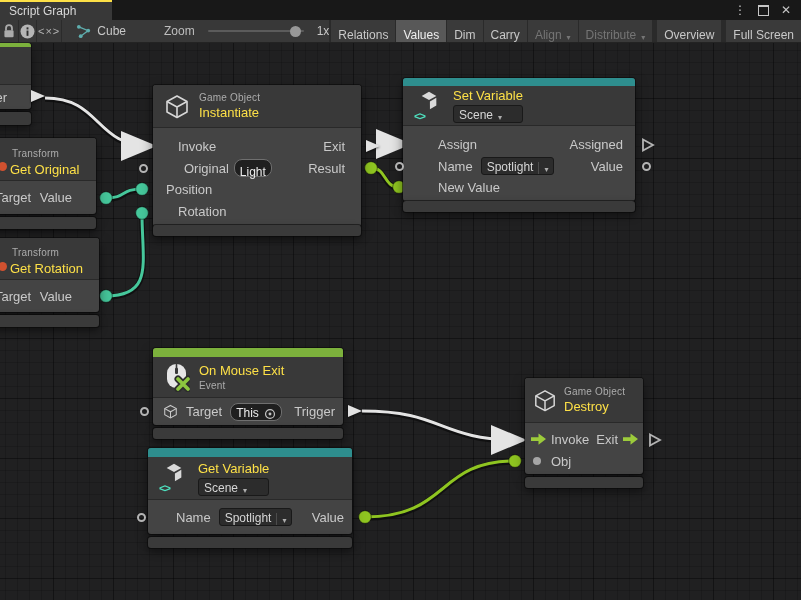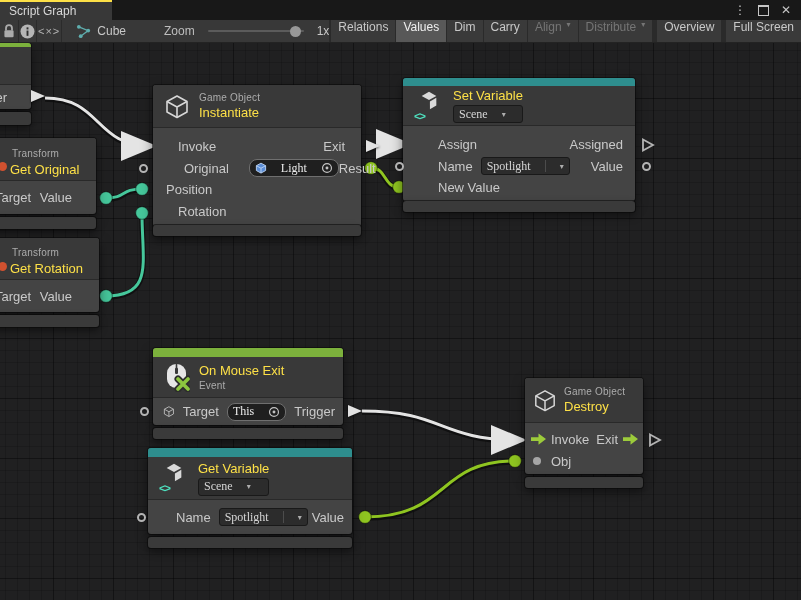--- a/index.html
+++ b/index.html
@@ -17,21 +17,21 @@
   
   .toolbar{height:23px;background:#383838;display:flex;align-items:stretch;
            border-bottom:1px solid #232323;font-size:12px;color:#C8C8C8;box-sizing:border-box;}
   .tcell{display:flex;align-items:center;justify-content:center;border-right:1px solid #2B2B2B;}
   .tc-lock{width:27px;}.tc-info{width:30px;}.tc-code{width:67px;color:#B4B4B4;letter-spacing:1px;font-size:11px;}
   .tc-graph{flex:1;justify-content:flex-start;padding-left:14px;gap:6px;}
   .zlabel{margin-left:32px;color:#BDBDBD;}
   .ztrack{width:96px;height:2px;background:#5B5B5B;border-radius:1px;position:relative;margin:0 7px;}
   .zhandle{position:absolute;right:3px;top:-4.5px;width:11px;height:11px;border-radius:50%;background:#989898;}
   .tbtns{display:flex;align-items:stretch;}
-  .tbtn{display:flex;align-items:flex-start;padding:0 7px;background:#3A3A3A;border-left:1px solid #2A2A2A;white-space:nowrap;}
+  .tbtn{display:flex;align-items:flex-end;padding:0 7px;background:#3A3A3A;border-left:1px solid #2A2A2A;white-space:nowrap;}
   .tbtn.active{background:#585858;color:#EFEFEF;}
   .tbtn.disabled{color:#757575;}
   .tbtn .caret{font-size:8px;margin-left:5px;}
   .gap4{width:4px;background:#2A2A2A;}
 
   
   .canvas{position:absolute;left:0;top:43px;width:801px;height:557px;overflow:hidden;
     background-color:#202021;
     background-image:
       linear-gradient(rgba(0,0,0,.30) 1px, transparent 1px),
@@ -50,22 +50,22 @@
        border-bottom:1px solid #292929;border-radius:3px 3px 0 0;box-sizing:border-box;}
   .striped .hdr{border-radius:0;}
   .tcol{display:flex;flex-direction:column;justify-content:center;gap:2px;}
   .cat{font-size:10px;color:#ACACAC;letter-spacing:.2px;}
   .title{font-size:13px;color:#fde047;}
   .row{display:flex;align-items:center;box-sizing:border-box;}
   .rlab{margin-left:auto;}
   .footer{position:absolute;left:0;width:100%;background:#3A3A3A;border-radius:3px;box-sizing:border-box;
           box-shadow:0 0 0 1px rgba(8,8,8,.55),0 4px 8px rgba(0,0,0,.45);}
 
-  .pill{display:inline-flex;align-items:center;background:#2C2C2C;border:1px solid #191919;
-        border-radius:3px;height:18px;padding:0 5px;gap:14px;font-size:12px;color:#D6D6D6;box-sizing:border-box;font-family:Liberation Serif, serif;}
+  .pill{display:inline-flex;align-items:flex-end;background:#2C2C2C;border:1px solid #191919;
+        border-radius:3px;height:18px;padding:0 5px;gap:5px;font-size:12px;color:#D6D6D6;box-sizing:border-box;}
   .pill .pdiv{width:1px;height:12px;background:#4C4C4C;}
   .pill .caret{font-size:8px;color:#ADADAD;}
   .pill.obj{background:#1F1F1F;border-color:#6F6F6F;border-radius:8px;}
 
   
   .port{position:absolute;}
   .tri-out{width:0;height:0;border-top:6.5px solid transparent;border-bottom:6.5px solid transparent;
            border-left:14px solid #E2E2E2;filter:drop-shadow(0 1px 1px rgba(0,0,0,.6));}
   .circ-hollow{width:9px;height:9px;border:2px solid #B4B4B4;border-radius:50%;box-sizing:border-box;
                background:transparent;}
@@ -243,21 +243,21 @@
         <span class="title">Instantiate</span>
       </div>
     </div>
     <div class="body" style="padding-top:8px;">
       <div class="row" style="height:21px;padding:0 16px 0 25px;">
         <span>Invoke</span>
         <span class="rlab">Exit</span>
       </div>
       <div class="row" style="height:22px;padding:0 16px 0 31px;">
         <span>Original</span>
-        <span class="pill obj" style="margin-left:20px;">
+        <span class="pill obj" style="margin-left:5px;flex-direction:column;">
           <svg width="12" height="12" viewBox="0 0 26 25">
             <path d="M13 2 L23 7.5 V18 L13 23.5 L3 18 V7.5 Z" fill="#5B8DD6" stroke="#BCD4F2" stroke-width="2"></path>
             <path d="M3 7.5 L13 13 L23 7.5 M13 13 V23.5" fill="none" stroke="#BCD4F2" stroke-width="2"></path>
           </svg>
           <span style="color:#ECECEC;">Light</span>
           <svg width="12" height="12" viewBox="0 0 14 14">
             <circle cx="7" cy="7" r="5.2" fill="none" stroke="#C3C3C3" stroke-width="1.4"></circle>
             <circle cx="7" cy="7" r="1.7" fill="#C3C3C3"></circle>
           </svg>
         </span>

